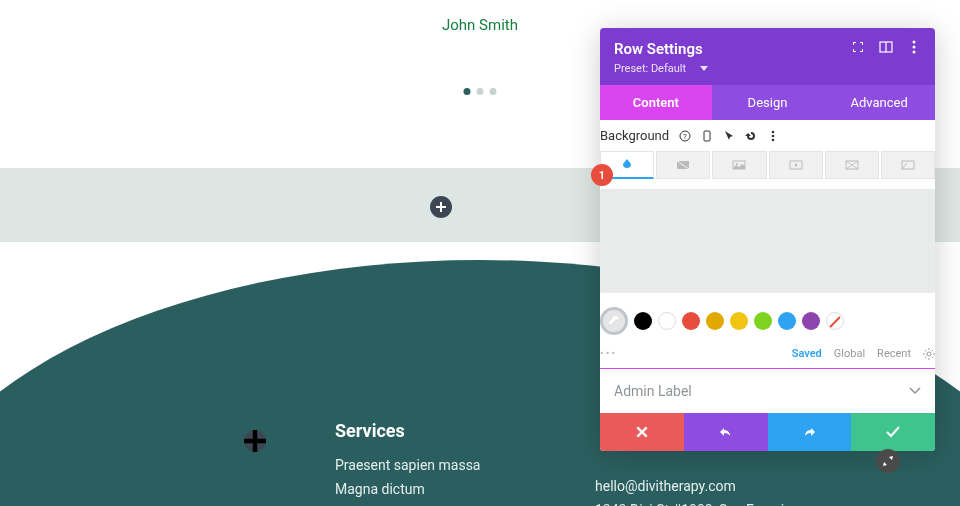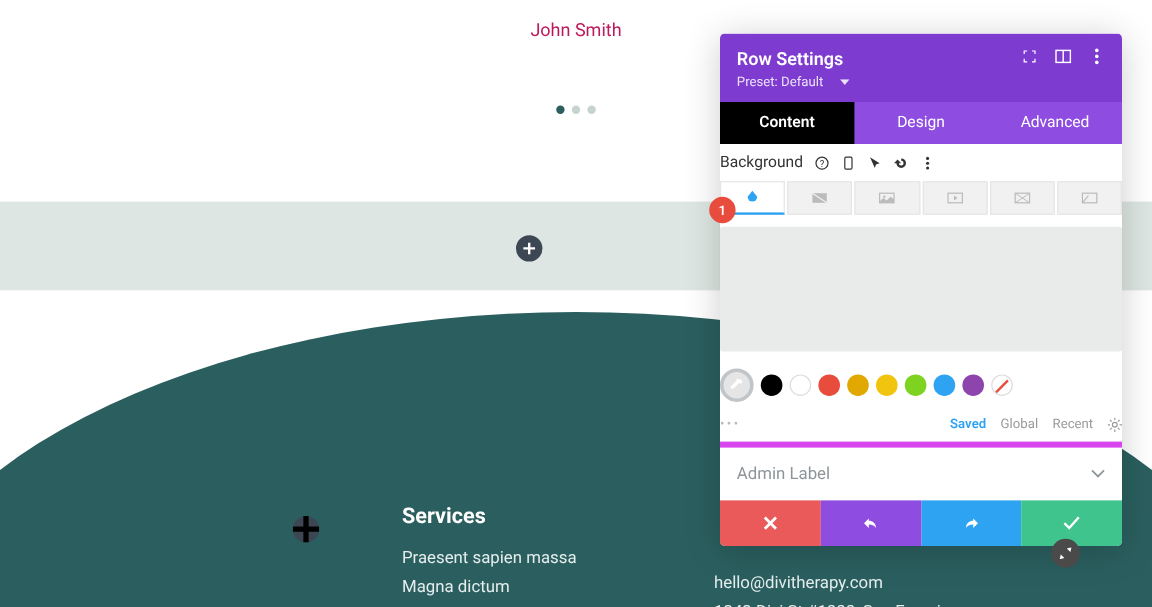--- a/index.html
+++ b/index.html
@@ -1,17 +1,17 @@
 <!DOCTYPE html>
 <html><head>
 <meta charset="utf-8">
 <style>
 *{box-sizing:border-box;margin:0;padding:0;font-family:-apple-system,BlinkMacSystemFont,"Segoe UI",Roboto,sans-serif}
 body{width:960px;height:506px;position:relative;overflow:hidden;background:#fff}
-.page-name{position:absolute;top:16px;left:50%;transform:translateX(-50%);color:#be185d;font-size:15px}
+.page-name{position:absolute;top:16px;left:50%;transform:translateX(-50%);color:#15803d;font-size:15px}
 .dots{position:absolute;top:88px;left:50%;transform:translateX(-50%);display:flex;gap:6px}
 .dot{width:7px;height:7px;border-radius:50%;background:#c7d3ce}
 .dot.active{background:#2b5f5f}
 .row-band{position:absolute;top:168px;left:0;right:0;height:74px;background:#dde6e2}
 .add-btn{position:absolute;top:196px;left:430px;width:22px;height:22px;border-radius:50%;background:#3d4754;display:flex;align-items:center;justify-content:center;cursor:pointer}
 .add-btn svg{width:10px;height:10px;fill:#fff}
 .curve{position:absolute;top:260px;left:-100px;width:1160px;height:600px;background:#2b5f5f;border-radius:50% 50% 0 0}
 .add-btn2{position:absolute;top:430px;left:244px;width:22px;height:22px;border-radius:50%;background:#3d4754;display:flex;align-items:center;justify-content:center;cursor:pointer}
 .services{position:absolute;top:420px;left:335px;color:#fff}
 .services h3{font-size:18px;font-weight:700;margin-bottom:16px}
@@ -19,21 +19,21 @@
 .contact{position:absolute;top:478px;left:595px;color:#e5eded;font-size:14px}
 .contact div{margin-bottom:8px}
 .panel{position:absolute;top:28px;left:600px;width:335px;background:#fff;box-shadow:0 4px 30px rgba(0,0,0,0.2);border-radius:4px;overflow:hidden}
 .panel-head{background:#7e3bd0;color:#fff;padding:12px 14px 10px;display:flex;justify-content:space-between;align-items:flex-start}
 .panel-head .title{font-size:15px;font-weight:600}
 .panel-head .preset{font-size:11px;opacity:.85;margin-top:4px;display:flex;align-items:center;gap:14px}
 .panel-head .actions{display:flex;gap:14px;align-items:center}
 .panel-head svg{width:14px;height:14px;fill:#fff;cursor:pointer}
 .tabs{background:#8e4de0;display:flex}
 .tab{flex:1;text-align:center;padding:10px 0;color:#fff;font-size:13px;cursor:pointer}
-.tab.active{background:#000000;font-weight:600}
+.tab.active{background:#d946ef;font-weight:600}
 .section{padding:8px 0}
 .sec-head{display:flex;align-items:center;gap:6px;font-size:13px;color:#333}
 .sec-head .icons{display:flex;gap:10px;margin-left:4px}
 .sec-head svg{width:12px;height:12px;fill:#333;cursor:pointer}
 .bg-types{display:flex;gap:2px;margin-top:8px}
 .bg-type{flex:1;height:28px;background:#f1f1f1;border:1px solid #e5e5e5;display:flex;align-items:center;justify-content:center;cursor:pointer}
 .bg-type.active{background:#fff;border-bottom:2px solid #2ea3f2}
 .bg-type svg{width:14px;height:14px;fill:#bbb}
 .bg-type.active svg{fill:#2ea3f2}
 .preview{margin-top:10px;height:104px;background:#e9ebea;border-radius:2px}
@@ -42,21 +42,21 @@
 .swatch.picker{width:28px;height:28px;border:3px solid #bfc5c9;background:#e5e5e5;display:flex;align-items:center;justify-content:center}
 .swatch.picker svg{width:12px;height:12px;fill:#fff}
 .swatch.none{background:#fff;border:1px solid #ddd;position:relative}
 .swatch.none::after{content:'';position:absolute;top:50%;left:1px;right:1px;height:2px;background:#e74c3c;transform:rotate(-45deg)}
 .palette-row{display:flex;justify-content:space-between;align-items:center;margin-top:12px;font-size:11px}
 .palette-row .more{color:#bbb;letter-spacing:2px;cursor:pointer}
 .palette-row .links{display:flex;gap:12px;align-items:center}
 .palette-row .links span{color:#999;cursor:pointer}
 .palette-row .links .saved{color:#2ea3f2;font-weight:600}
 .palette-row .links svg{width:12px;height:12px;fill:#999;cursor:pointer}
-.admin-label{border-top:5px solid #d946ef;padding:14px;display:flex;justify-content:space-between;align-items:center;color:#8e9599;font-size:14px;cursor:pointer}
+.admin-label{border-top:1px solid #d946ef;padding:14px;display:flex;justify-content:space-between;align-items:center;color:#8e9599;font-size:14px;cursor:pointer}
 .admin-label svg{width:12px;height:12px;fill:#8e9599}
 .panel-foot{display:flex}
 .foot-btn{flex:1;height:38px;display:flex;align-items:center;justify-content:center;cursor:pointer}
 .foot-btn svg{width:14px;height:14px;fill:#fff}
 .foot-btn.cancel{background:#eb5a5a}
 .foot-btn.undo{background:#8e4de0}
 .foot-btn.redo{background:#2ea3f2}
 .foot-btn.save{background:#3fc48e}
 .expand-btn{position:absolute;top:449px;left:876px;width:24px;height:24px;border-radius:50%;background:#4a4a4a;display:flex;align-items:center;justify-content:center;cursor:pointer}
 .expand-btn svg{width:10px;height:10px;fill:#fff}

